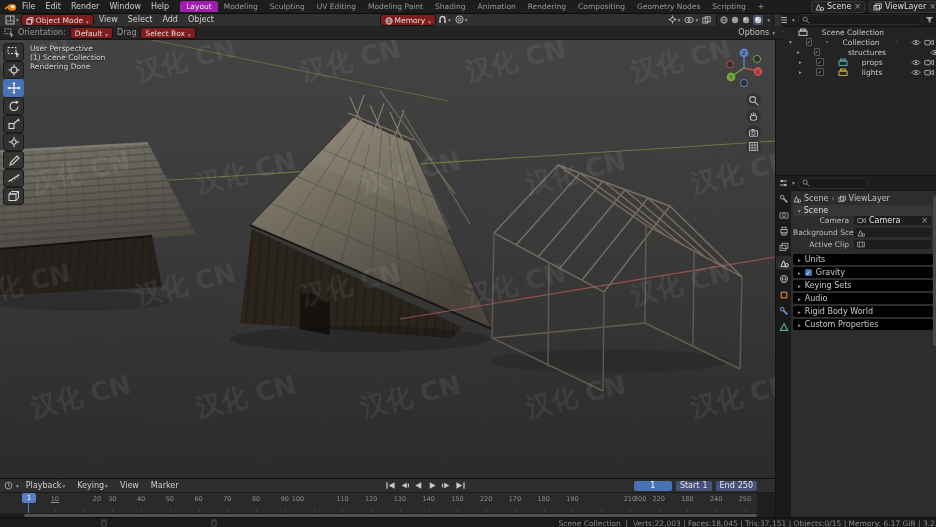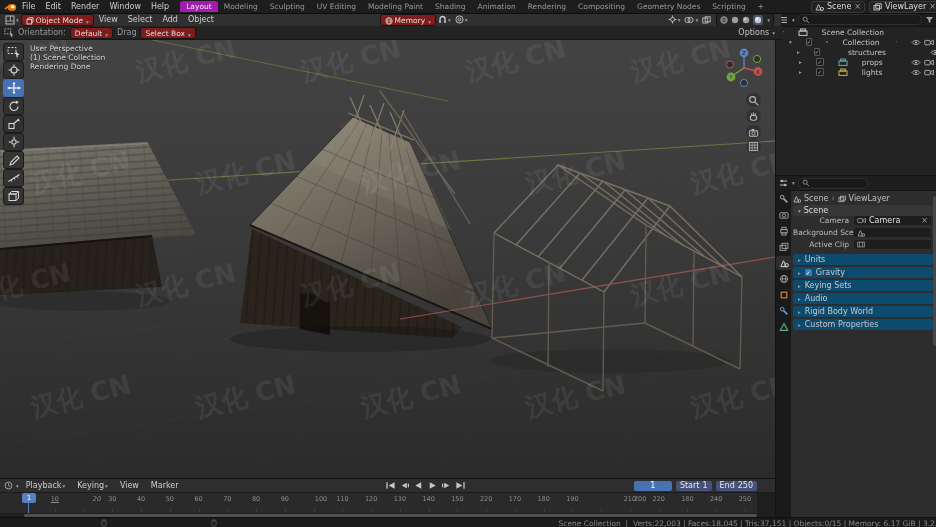--- a/index.html
+++ b/index.html
@@ -61,21 +61,21 @@
   .ptab{width:15px;height:14px;display:flex;align-items:center;justify-content:center;margin-top:2px}
   .ptab.active{background:#2d2d2d;border-radius:3px 0 0 3px}
   #prop-content{position:absolute;left:15px;top:14px;right:0;bottom:0;padding:2px 4px 0 2px}
   .breadcrumb{height:13px;display:flex;align-items:center;gap:3px;color:#c0c0c0}
   .phead{height:11px;display:flex;align-items:center;gap:3px;background:#373737;border-radius:3px 3px 0 0;
          padding:0 4px;color:#dcdcdc}
   .prow{height:12px;display:flex;align-items:flex-start}
   .plabel{width:56px;text-align:right;padding-right:5px;color:#bdbdbd;font-size:7.5px;white-space:nowrap}
   .pfield{flex:1;background:#1d1d1d;border-radius:2px;height:9px;display:flex;align-items:center;
           padding:0 3px;gap:3px;color:#e0e0e0;margin-right:2px}
-  .ppanel{height:11px;background:#0c4a6e;border-radius:2px;margin-top:2px;display:flex;align-items:center;
+  .ppanel{height:11px;background:#000000;border-radius:2px;margin-top:2px;display:flex;align-items:center;
           gap:4px;padding:0 4px;color:#c9c9c9}
   .chk{width:7px;height:7px;border-radius:1.5px;background:#4772b3;color:#fff;font-size:6px;
        display:flex;align-items:center;justify-content:center;line-height:1}
   #prop-scroll{position:absolute;right:1px;top:20px;width:3px;height:150px;background:#474747;border-radius:2px}
   
   #timeline{left:0;top:478px;width:775px;height:39px;background:#262626;border-top:1px solid #121212}
   #tl-header{height:13px;background:#2e2e2e;border-bottom:1px solid #1a1a1a;display:flex;align-items:center;
              padding:0 4px;gap:2px}
   .transport{display:flex;align-items:center;gap:1px}
   .tbtn{width:13px;height:11px;display:flex;align-items:center;justify-content:center;border-radius:2px}
@@ -879,21 +879,21 @@
       <span class="tick" style="left: 169.875px;">50</span>
       <span class="tickmark" style="left: 169.875px;"></span>
       <span class="tick" style="left: 198.625px;">60</span>
       <span class="tickmark" style="left: 198.625px;"></span>
       <span class="tick" style="left: 227.375px;">70</span>
       <span class="tickmark" style="left: 227.375px;"></span>
       <span class="tick" style="left: 256.125px;">80</span>
       <span class="tickmark" style="left: 256.125px;"></span>
       <span class="tick" style="left: 284.875px;">90</span>
       <span class="tickmark" style="left: 284.875px;"></span>
-      <span class="tick" style="left: 321px;">100</span>
+      <span class="tick" style="left: 298px;">100</span>
       <span class="tickmark" style="left: 313.625px;"></span>
       <span class="tick" style="left: 342.375px;">110</span>
       <span class="tickmark" style="left: 342.375px;"></span>
       <span class="tick" style="left: 371.125px;">120</span>
       <span class="tickmark" style="left: 371.125px;"></span>
       <span class="tick" style="left: 399.875px;">130</span>
       <span class="tickmark" style="left: 399.875px;"></span>
       <span class="tick" style="left: 428.625px;">140</span>
       <span class="tickmark" style="left: 428.625px;"></span>
       <span class="tick" style="left: 457.375px;">150</span>

